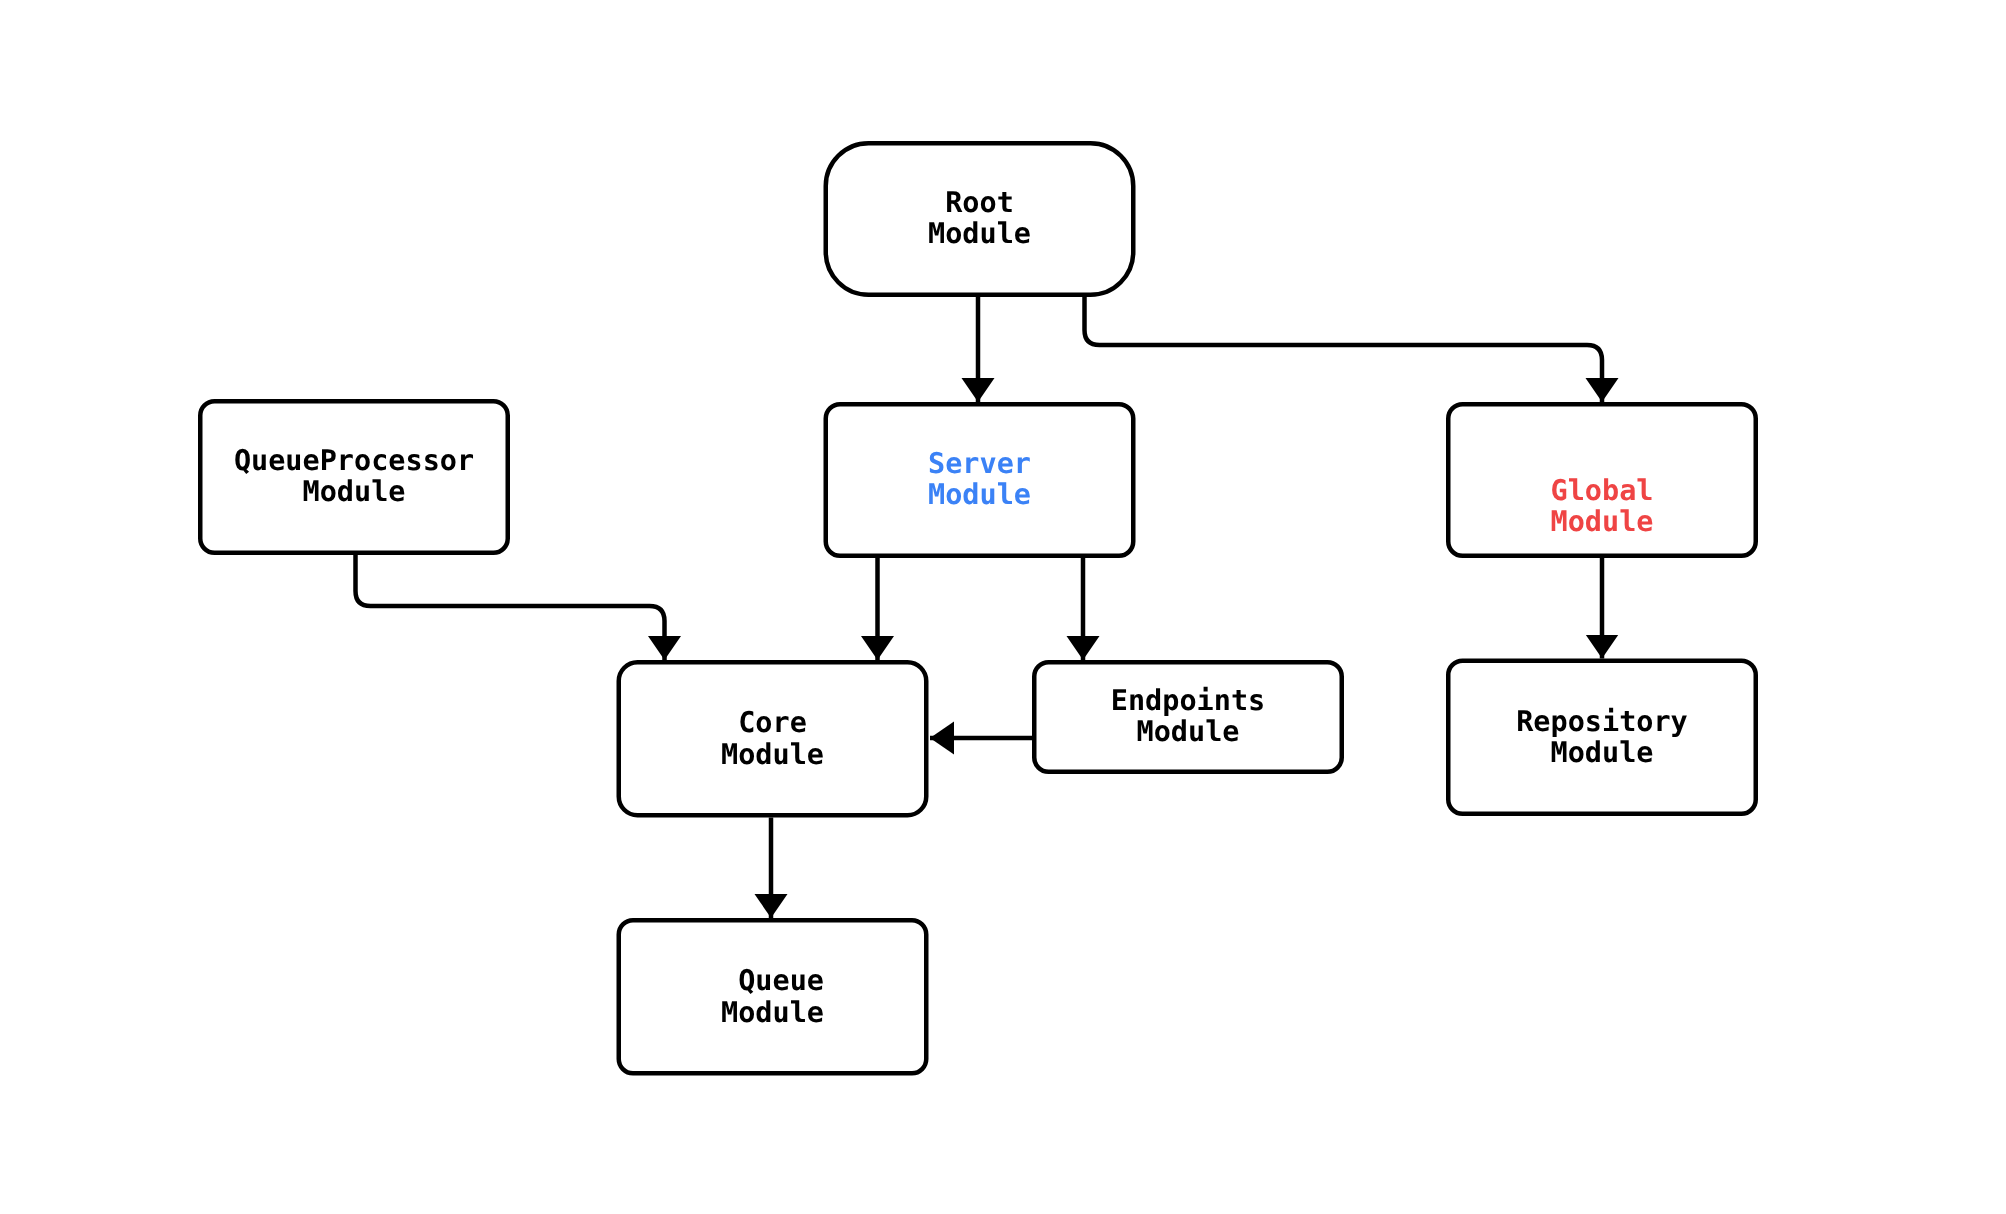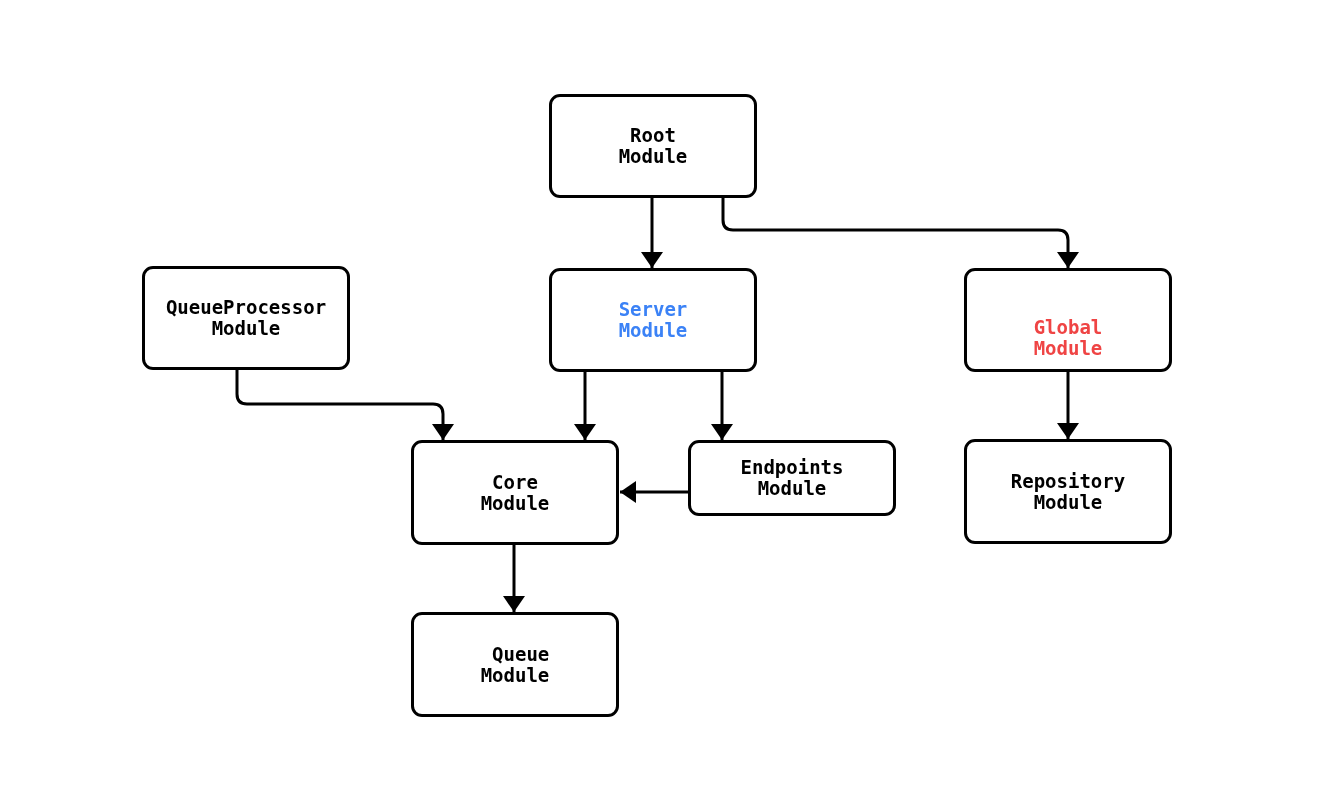--- a/index.html
+++ b/index.html
@@ -56,37 +56,37 @@
         <path d="M723,198 L723,220 Q723,230 733,230 L1058,230 Q1068,230 1068,240 L1068,268" fill="none" stroke="#000000" stroke-width="3" marker-end="url(#arrowhead)"></path>
         <path d="M237,370 L237,394 Q237,404 247,404 L433,404 Q443,404 443,414 L443,440" fill="none" stroke="#000000" stroke-width="3" marker-end="url(#arrowhead)"></path>
         <path d="M585,372 L585,440" fill="none" stroke="#000000" stroke-width="3" marker-end="url(#arrowhead)"></path>
         <path d="M722,372 L722,440" fill="none" stroke="#000000" stroke-width="3" marker-end="url(#arrowhead)"></path>
         <path d="M688,492 L620,492" fill="none" stroke="#000000" stroke-width="3" marker-end="url(#arrowhead)"></path>
         <path d="M1068,372 L1068,439" fill="none" stroke="#000000" stroke-width="3" marker-end="url(#arrowhead)"></path>
         <path d="M514,545 L514,612" fill="none" stroke="#000000" stroke-width="3" marker-end="url(#arrowhead)"></path>
       </g>
   </svg>
   <div>
-      <div class="node" style="left: 549px; top: 94px; width: 208px; height: 104px; border-color: rgb(0, 0, 0);">
+      <div class="node" style="left: 549px; top: 94px; width: 208px; height: 104px; border-color: rgb(0, 0, 0); border-radius: 30px;">
         <div class="node-label" style="color: rgb(0, 0, 0);">Root
 Module</div>
       </div>
-      <div class="node" style="left: 142px; top: 266px; width: 208px; height: 104px; border-color: rgb(0, 0, 0);">
+      <div class="node" style="left: 132px; top: 266px; width: 208px; height: 104px; border-color: rgb(0, 0, 0);">
         <div class="node-label" style="color: rgb(0, 0, 0);">QueueProcessor
 Module</div>
       </div>
       <div class="node" style="left: 549px; top: 268px; width: 208px; height: 104px; border-color: rgb(0, 0, 0);">
         <div class="node-label" style="color: #3b82f6;">Server
 Module</div>
       </div>
       <div class="node" style="left: 964px; top: 268px; width: 208px; height: 104px; border-color: rgb(0, 0, 0);">
         <div class="node-label" style="color: #ef4444; margin-top: 36px;">Global
 Module</div>
       </div>
-      <div class="node" style="left: 411px; top: 440px; width: 208px; height: 105px; border-color: rgb(0, 0, 0);">
+      <div class="node" style="left: 411px; top: 440px; width: 208px; height: 105px; border-color: rgb(0, 0, 0); border-radius: 14px;">
         <div class="node-label" style="color: rgb(0, 0, 0);">Core
 Module</div>
       </div>
       <div class="node" style="left: 688px; top: 440px; width: 208px; height: 76px; border-color: rgb(0, 0, 0);">
         <div class="node-label" style="color: rgb(0, 0, 0);">Endpoints
 Module</div>
       </div>
       <div class="node" style="left: 964px; top: 439px; width: 208px; height: 105px; border-color: rgb(0, 0, 0);">
         <div class="node-label" style="color: rgb(0, 0, 0);">Repository
 Module</div>

